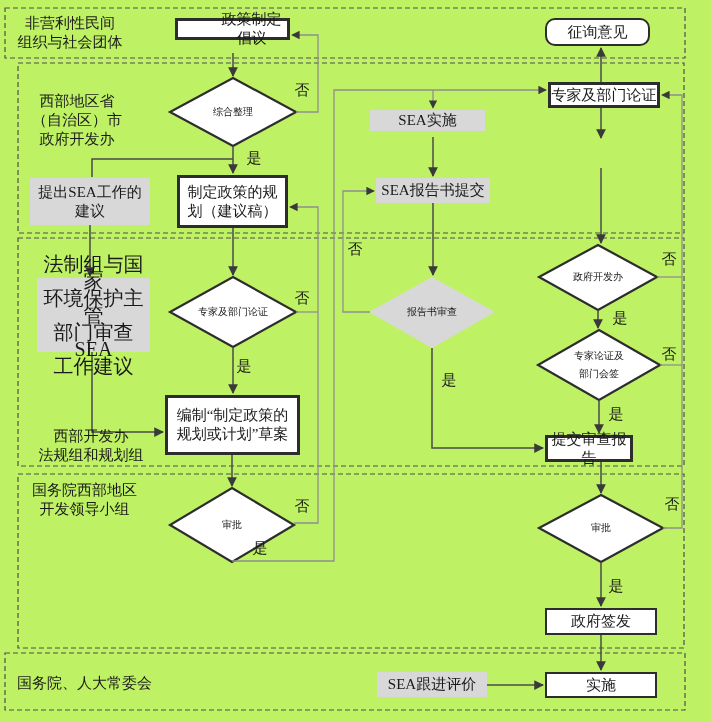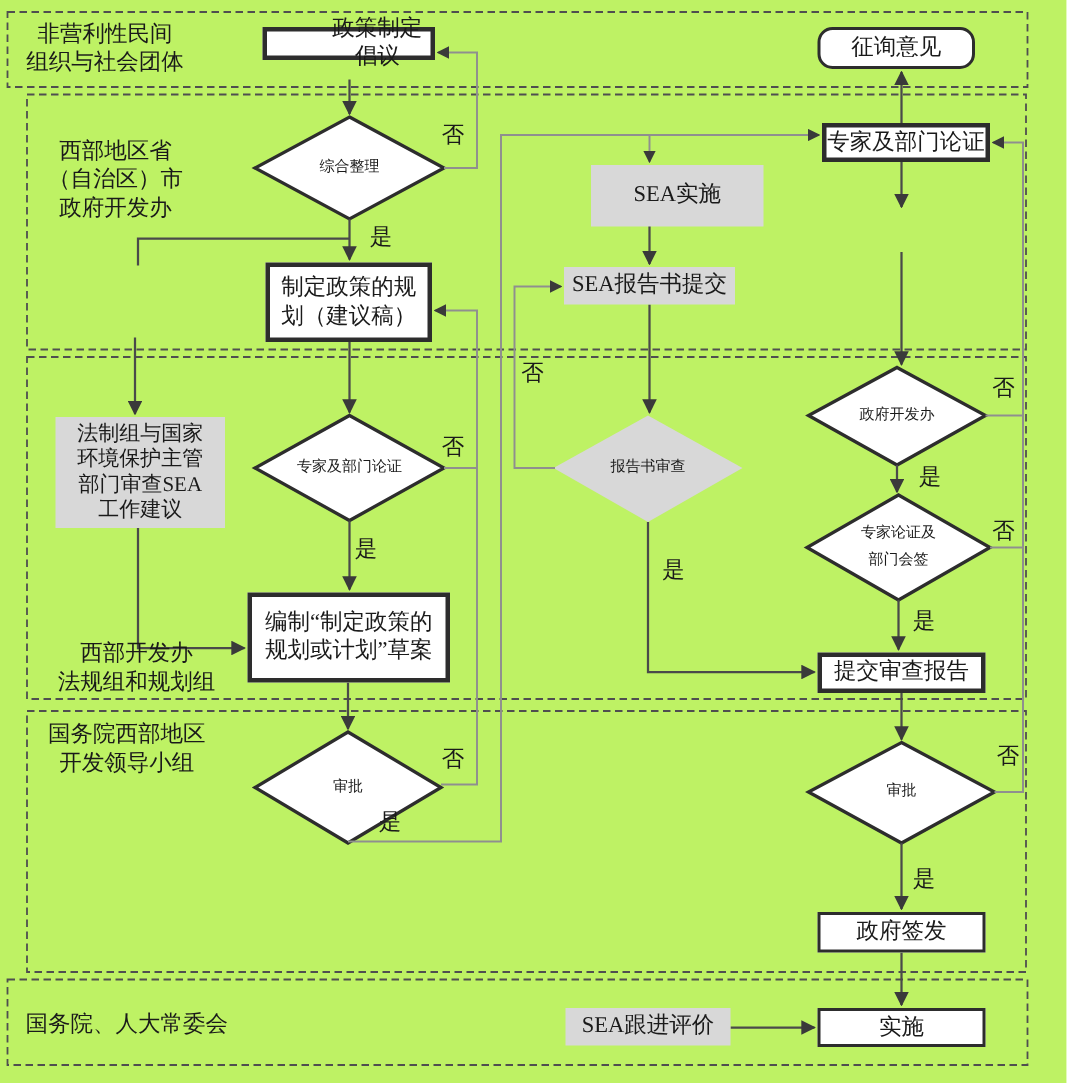--- a/index.html
+++ b/index.html
@@ -21,21 +21,21 @@
   #arr path{fill:#3a3a3a;}
   .box{position:absolute;box-sizing:border-box;display:flex;align-items:center;justify-content:center;
        text-align:center;white-space:pre-line;font-size:15px;line-height:19px;background:#fff;
        border:2px solid var(--border);}
   .box.thick{border-width:3px;}
   .box.gray{background:var(--gray-fill);border:none;}
   .lbl{position:absolute;white-space:pre-line;text-align:center;font-size:15px;line-height:19px;}
   .dlabel{position:absolute;transform:translate(-50%,-50%);white-space:pre-line;text-align:center;
           font-size:10px;line-height:18px;}
   .yn{position:absolute;transform:translate(-50%,-50%);font-size:15px;}
-  .small{font-size:14px;line-height:17px;}
+  .small{font-size:20px;line-height:17px;}
 </style>
 </head>
 <body>
 
 <div id="canvas">
 
   <svg id="wires" viewBox="0 0 711 722" xmlns="http://www.w3.org/2000/svg">
     <defs>
       <marker id="arr" viewBox="0 0 10 10" refX="9" refY="5" markerWidth="6.5" markerHeight="6.5" orient="auto-start-reverse">
         <path d="M0,0 L10,5 L0,10 z"></path>
@@ -107,29 +107,31 @@
 开发领导小组</div>
   <div class="lbl" style="left:17px;top:674px;width:170px;text-align:left;">国务院、人大常委会</div>
 
   <div class="box thick" style="left:175px;top:18px;width:115px;height:22px;padding-left:38px;">政策制定倡议</div>
   <div class="box" style="left:545px;top:18px;width:105px;height:28px;border-radius:10px;">征询意见</div>
   <div class="box thick" style="left:548px;top:82px;width:112px;height:26px;">专家及部门论证</div>
   <div class="box thick" style="left:177px;top:175px;width:111px;height:53px;">制定政策的规
 划（建议稿）</div>
   <div class="box thick" style="left:165px;top:395px;width:135px;height:60px;">编制“制定政策的
 规划或计划”草案</div>
-  <div class="box thick" style="left:545px;top:435px;width:112px;height:27px;">提交审查报告</div>
+  <div class="box thick" style="left:545px;top:435px;width:88px;height:27px;">提交审查报告</div>
   <div class="box" style="left:545px;top:672px;width:112px;height:26px;">实施</div>
   <div class="box" style="left:545px;top:608px;width:112px;height:27px;">政府签发</div>
 
+  <div class="box gray" style="left:30px;top:178px;width:120px;height:47px;">提出SEA工作的
+建议</div>
   <div class="box gray small" style="left:37px;top:278px;width:113px;height:74px;">法制组与国家
 环境保护主管
 部门审查SEA
 工作建议</div>
-  <div class="box gray" style="left:394px;top:110px;width:115px;height:41px;">SEA实施</div>
+  <div class="box gray" style="left:370px;top:110px;width:115px;height:21px;">SEA实施</div>
   <div class="box gray" style="left:376px;top:178px;width:114px;height:25px;">SEA报告书提交</div>
   <div class="box gray" style="left:377px;top:672px;width:110px;height:25px;">SEA跟进评价</div>
 
   <div class="dlabel" style="left:233px;top:112px;width:100px;">综合整理</div>
   <div class="dlabel" style="left:233px;top:312px;width:120px;">专家及部门论证</div>
   <div class="dlabel" style="left:232px;top:525px;width:70px;">审批</div>
   <div class="dlabel" style="left:432px;top:312px;width:100px;">报告书审查</div>
   <div class="dlabel" style="left:598px;top:277px;width:80px;">政府开发办</div>
   <div class="dlabel" style="left:599px;top:365px;width:90px;">专家论证及
 部门会签</div>

